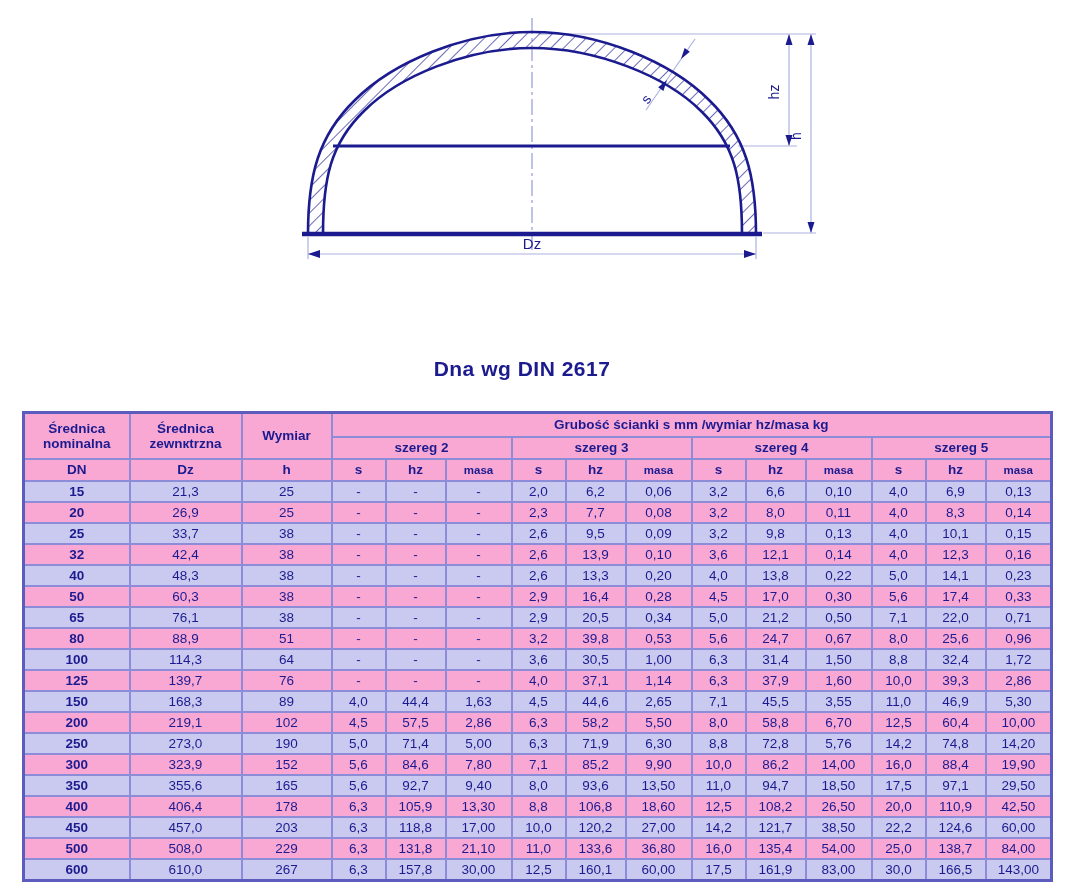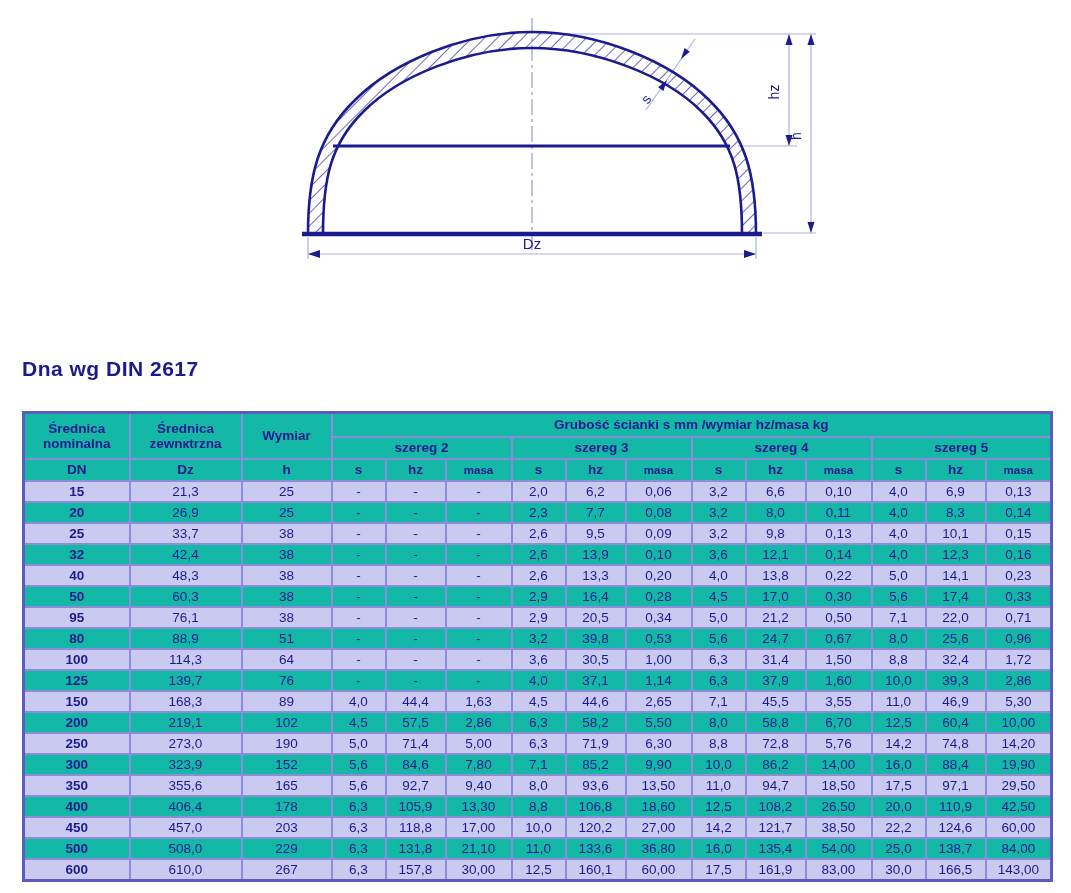--- a/index.html
+++ b/index.html
@@ -5,28 +5,28 @@
   html,body{margin:0;padding:0;background:#fff;}
   .page{
     position:relative;width:1071px;height:893px;background:#ffffff;
     font-family:"Liberation Sans",sans-serif;color:#1b1b8f;overflow:hidden;
   }
   
   .diagram{position:absolute;left:278px;top:8px;}
   .diagram text{fill:#1b1b8f;font-family:"Liberation Sans",sans-serif;}
   
   .title{
-    position:absolute;left:22px;top:357px;width:1028px;
+    position:absolute;left:8px;top:357px;width:1028px;text-align:center;
     font-size:21px;font-weight:bold;color:#1b1b8f;letter-spacing:.5px;
   }
   
   .tablewrap{position:absolute;left:22px;top:411px;}
   table.din{
     border-collapse:collapse;table-layout:fixed;width:1028px;
-    border:3px solid #5c5cbe;background:#14b8a6;
+    border:3px solid #5c5cbe;background:#f9a8d4;
   }
   table.din th,table.din td{
     border:2px solid #8c8cd9;padding:0 2px;text-align:center;
     color:#1b1b8f;line-height:1.12;overflow:hidden;white-space:nowrap;
   }
   table.din th{font-size:13.5px;font-weight:bold;}
   table.din th.masa{font-size:11.5px;}
   table.din thead tr.r1 th{height:22px;}
   table.din thead tr.r2 th{height:20px;}
   table.din thead tr.r3 th{height:20px;}
@@ -253,21 +253,21 @@
             <td>16,4</td>
             <td>0,28</td>
             <td>4,5</td>
             <td>17,0</td>
             <td>0,30</td>
             <td>5,6</td>
             <td>17,4</td>
             <td>0,33</td>
           </tr>
           <tr class="shade">
-            <td class="dn">95</td>
+            <td class="dn">65</td>
             <td>76,1</td>
             <td>38</td>
             <td>-</td>
             <td>-</td>
             <td>-</td>
             <td>2,9</td>
             <td>20,5</td>
             <td>0,34</td>
             <td>5,0</td>
             <td>21,2</td>

